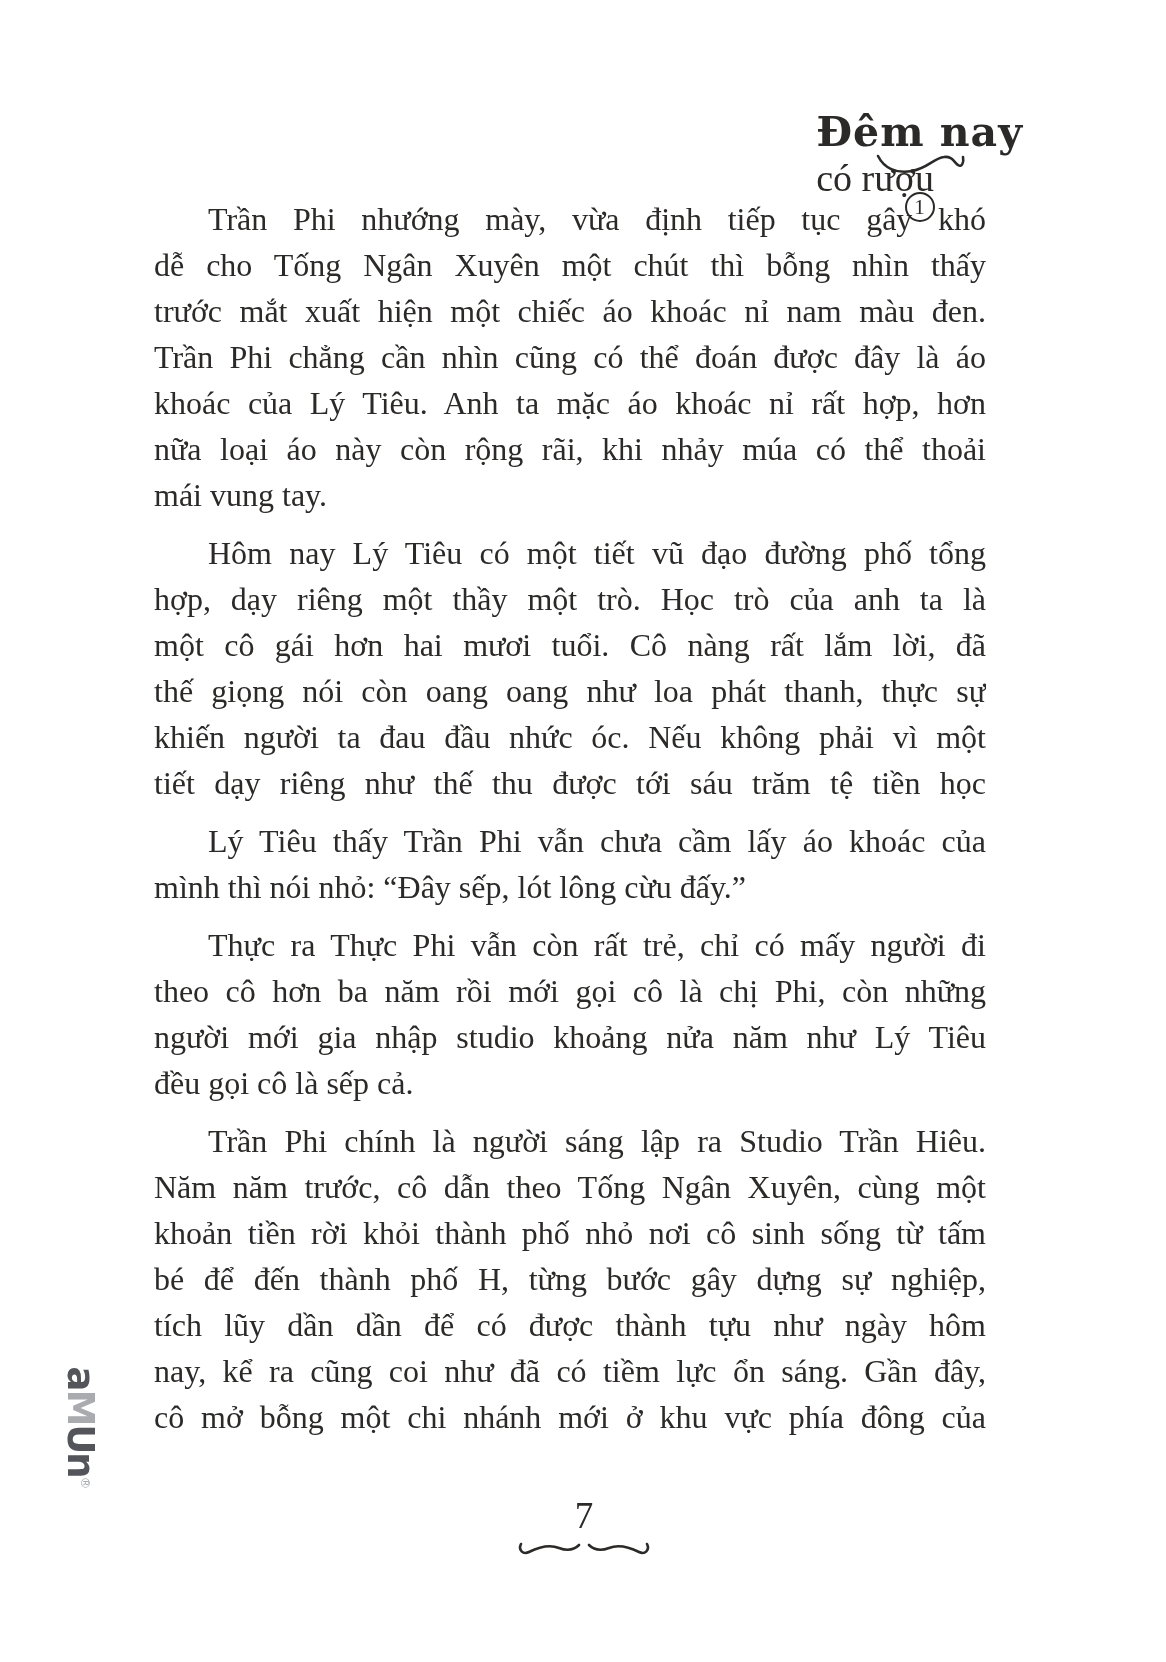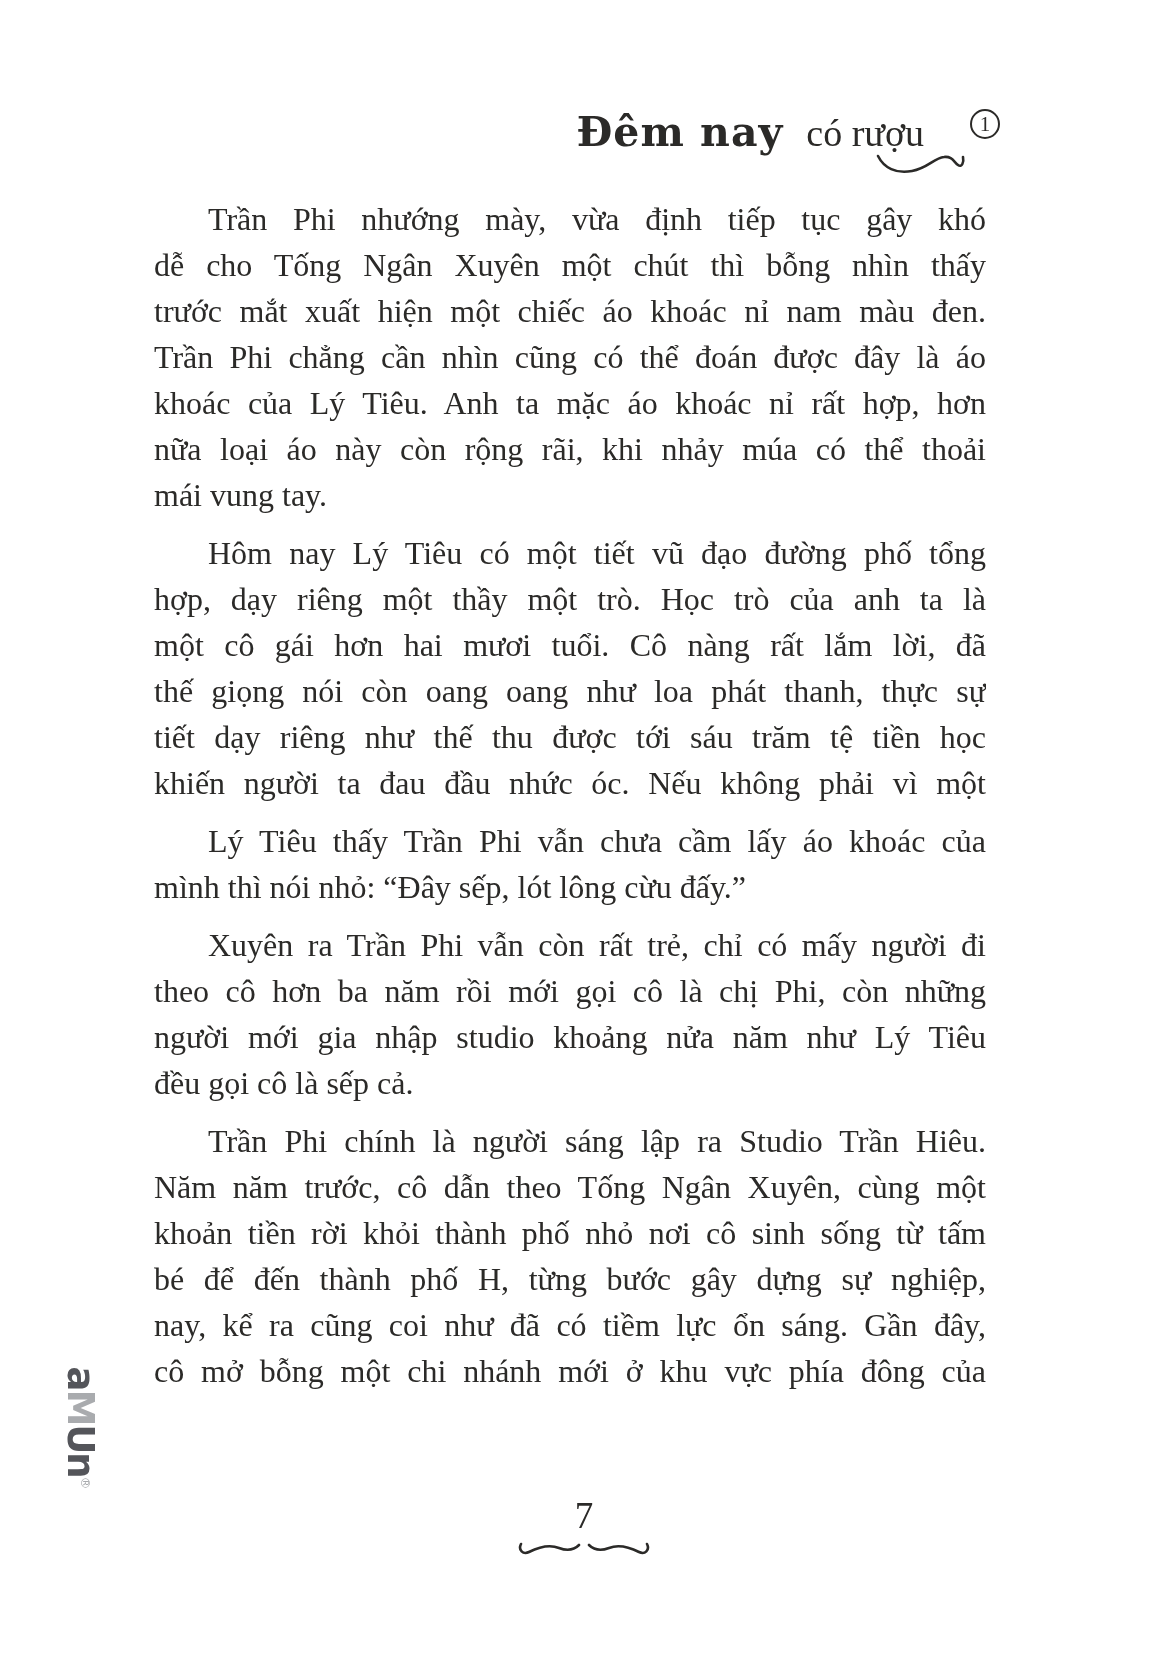--- a/index.html
+++ b/index.html
@@ -16,20 +16,21 @@
     overflow:hidden;
     font-family:"Liberation Serif","DejaVu Serif",serif;
     color:var(--ink);
   }
 
   
   .page-header{
     position:absolute;top:108px;right:166px;
     display:flex;align-items:baseline;
     white-space:nowrap;
+    flex-direction:column;
   }
   .ht-bold{
     font-family:"DejaVu Serif","Liberation Serif",serif;
     font-weight:bold;font-size:41px;letter-spacing:1px;
   }
   .ht-reg{
     font-size:38px;margin-left:23px;
   }
   .chapter-badge{
     display:inline-block;width:30px;height:30px;
@@ -110,38 +111,39 @@
         <div class="line">Trần Phi chẳng cần nhìn cũng có thể đoán được đây là áo</div>
         <div class="line">khoác của Lý Tiêu. Anh ta mặc áo khoác nỉ rất hợp, hơn</div>
         <div class="line">nữa loại áo này còn rộng rãi, khi nhảy múa có thể thoải</div>
         <div class="line para-end">mái vung tay.</div>
       </div>
       <div class="paragraph">
         <div class="line indent">Hôm nay Lý Tiêu có một tiết vũ đạo đường phố tổng</div>
         <div class="line">hợp, dạy riêng một thầy một trò. Học trò của anh ta là</div>
         <div class="line">một cô gái hơn hai mươi tuổi. Cô nàng rất lắm lời, đã</div>
         <div class="line">thế giọng nói còn oang oang như loa phát thanh, thực sự</div>
+        <div class="line">khiến người ta đau đầu nhức óc. Nếu không phải vì một</div>
         <div class="line">tiết dạy riêng như thế thu được tới sáu trăm tệ tiền học</div>
-        <div class="line">khiến người ta đau đầu nhức óc. Nếu không phải vì một</div>
       </div>
       <div class="paragraph">
         <div class="line indent">Lý Tiêu thấy Trần Phi vẫn chưa cầm lấy áo khoác của</div>
         <div class="line para-end">mình thì nói nhỏ: “Đây sếp, lót lông cừu đấy.”</div>
       </div>
       <div class="paragraph">
-        <div class="line indent">Xuyên ra Trần Phi vẫn còn rất trẻ, chỉ có mấy người đi</div>
+        <div class="line indent">Thực ra Thực Phi vẫn còn rất trẻ, chỉ có mấy người đi</div>
         <div class="line">theo cô hơn ba năm rồi mới gọi cô là chị Phi, còn những</div>
         <div class="line">người mới gia nhập studio khoảng nửa năm như Lý Tiêu</div>
         <div class="line para-end">đều gọi cô là sếp cả.</div>
       </div>
       <div class="paragraph">
         <div class="line indent">Trần Phi chính là người sáng lập ra Studio Trần Hiêu.</div>
         <div class="line">Năm năm trước, cô dẫn theo Tống Ngân Xuyên, cùng một</div>
         <div class="line">khoản tiền rời khỏi thành phố nhỏ nơi cô sinh sống từ tấm</div>
         <div class="line">bé để đến thành phố H, từng bước gây dựng sự nghiệp,</div>
+        <div class="line">tích lũy dần dần để có được thành tựu như ngày hôm</div>
         <div class="line">nay, kể ra cũng coi như đã có tiềm lực ổn sáng. Gần đây,</div>
         <div class="line">cô mở bỗng một chi nhánh mới ở khu vực phía đông của</div>
       </div>
     </div>
 
   <div class="page-footer">
     <div class="page-number">7</div>
     <svg class="footer-swash" width="132" height="26" viewBox="0 0 132 26">
       <path d="M3 8 C 0 14, 5 19, 11 16 C 21 11, 31 8, 41 12 C 49 15, 56 14, 61 9" fill="none" stroke="#2b2a28" stroke-width="2.6" stroke-linecap="round"></path>
       <path d="M71 9 C 76 14, 83 15, 91 12 C 101 8, 111 11, 121 16 C 127 19, 132 14, 129 8" fill="none" stroke="#2b2a28" stroke-width="2.6" stroke-linecap="round"></path>

